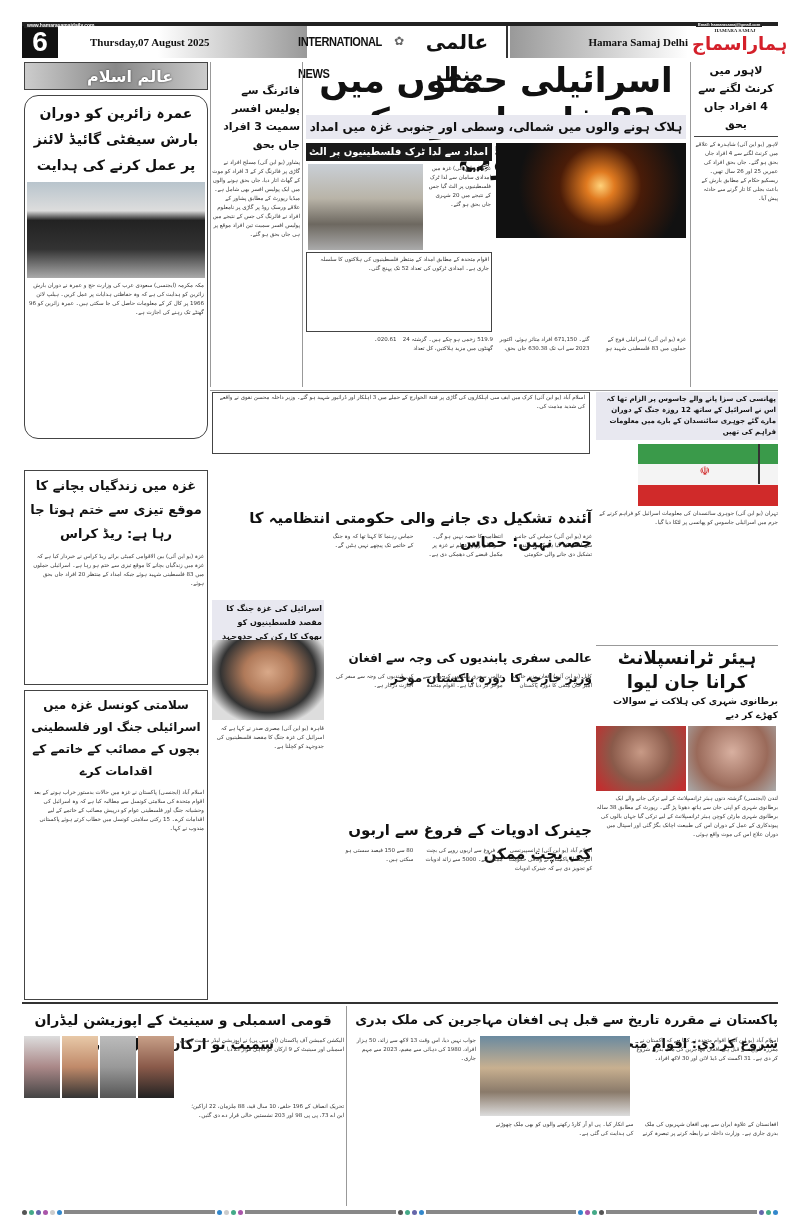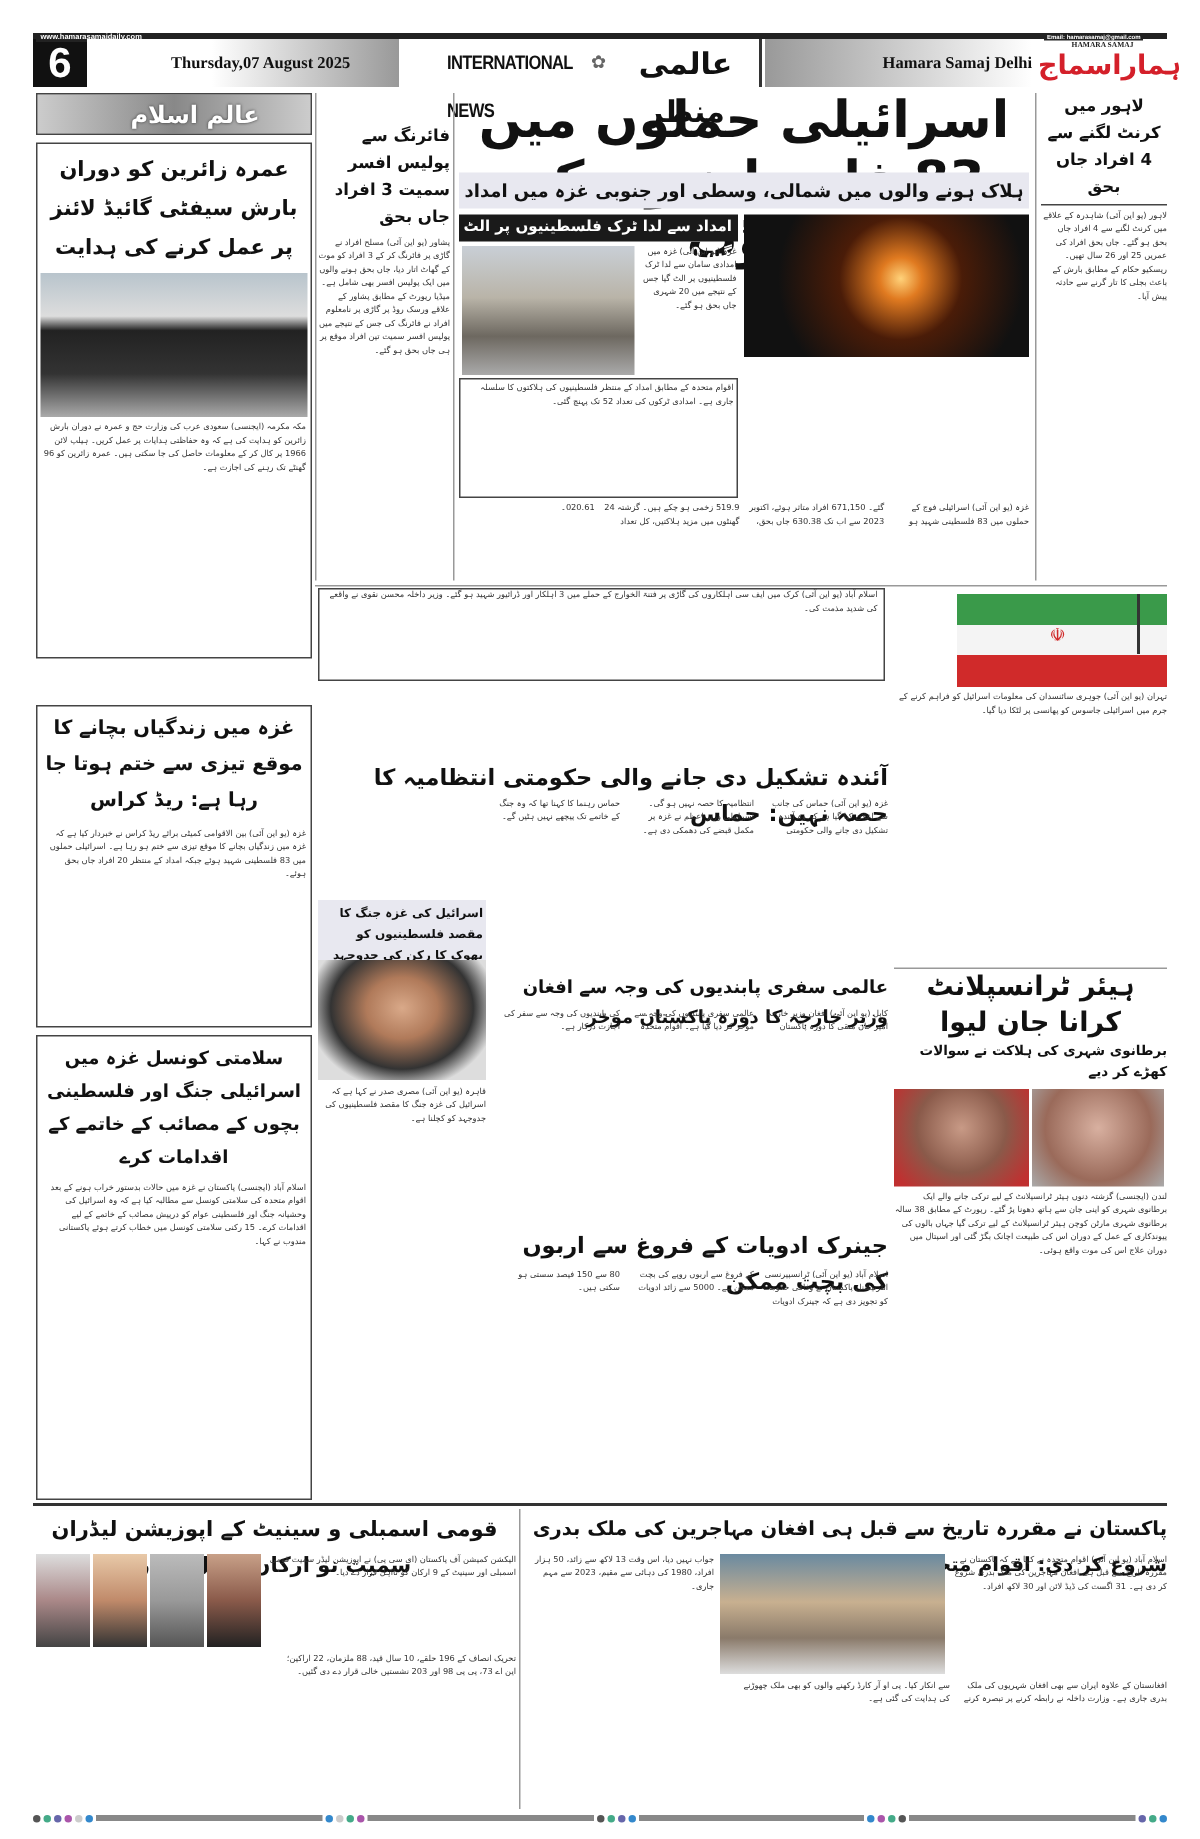--- a/index.html
+++ b/index.html
@@ -2,21 +2,21 @@
 <html><head>
 <meta charset="utf-8">
 <style>
   * { box-sizing: border-box; margin: 0; padding: 0; }
   body { width: 800px; height: 1226px; background: #fff; font-family: "DejaVu Sans", sans-serif; position: relative; overflow: hidden; color: #111; }
   .abs { position: absolute; }
   .rtl { direction: rtl; text-align: right; }
   .hdr-bar { left: 22px; top: 22px; width: 756px; height: 36px; border-top: 4px solid #222; }
   .pg-num { left: 22px; top: 26px; width: 36px; height: 32px; background: #111; color: #fff; font: bold 28px "Liberation Sans", sans-serif; text-align: center; line-height: 32px; }
   .site { left: 24px; top: 22px; font: bold 5px "Liberation Sans", sans-serif; color: #fff; background: #222; padding: 0 3px; }
-  .date-box { left: 58px; top: 26px; width: 208px; height: 32px; background: linear-gradient(90deg,#fff 40%,#999); font: bold 11px "Liberation Serif", serif; line-height: 32px; padding-left: 56px; }
+  .date-box { left: 58px; top: 26px; width: 249px; height: 32px; background: linear-gradient(90deg,#fff 40%,#999); font: bold 11px "Liberation Serif", serif; line-height: 32px; padding-left: 32px; }
   .intl { left: 298px; top: 26px; width: 102px; height: 32px; font: bold 13px "Liberation Sans", sans-serif; line-height: 32px; letter-spacing: -0.5px; transform: scaleX(0.85); transform-origin: left; }
   .gear { left: 394px; top: 34px; font-size: 12px; color: #666; }
   .urdu-title { left: 408px; top: 26px; width: 100px; height: 32px; font: bold 20px "DejaVu Sans", sans-serif; line-height: 32px; text-align: center; border-right: 2px solid #333; }
   .city-box { left: 510px; top: 26px; width: 178px; height: 32px; background: linear-gradient(90deg,#999,#fff); font: bold 11px "Liberation Serif", serif; line-height: 32px; text-align: right; }
   .logo { left: 692px; top: 28px; width: 86px; height: 30px; text-align: center; }
   .logo .en { font: bold 5px "Liberation Serif", serif; color: #222; }
   .logo .ur { font: bold 18px "DejaVu Sans", sans-serif; color: #d4202a; line-height: 22px; }
   .email { left: 696px; top: 22px; font: bold 4px "Liberation Sans", sans-serif; color: #fff; background: #222; padding: 0 2px; }
   .h-big { font-weight: bold; font-family: "DejaVu Sans", sans-serif; }
   .text-block { font-size: 5.5px; line-height: 9px; color: #333; }
@@ -41,21 +41,21 @@
 <div class="abs city-box">Hamara Samaj Delhi</div>
 <div class="abs email">Email: hamarasamaj@gmail.com</div>
 <div class="abs logo">
   <div class="en">HAMARA SAMAJ</div>
   <div class="ur">ہماراسماج</div>
 </div>
 
 <div class="abs frame" style="left:24px;top:62px;width:184px;height:28px;background:linear-gradient(90deg,#ccc,#888,#ccc);">
   <div class="rtl h-big" style="text-align:center;font-size:16px;color:#fff;line-height:28px;text-shadow:0 0 2px #333;padding-left:28px;">عالم اسلام</div>
 </div>
-<div class="abs frame" style="left:24px;top:95px;width:184px;height:344px;">
+<div class="abs frame" style="left:24px;top:95px;width:184px;height:344px;border-radius:14px;">
   <div class="rtl h-big" style="font-size:14px;line-height:26px;text-align:center;padding:4px;">عمرہ زائرین کو دوران بارش سیفٹی گائیڈ لائنز پر عمل کرنے کی ہدایت</div>
   <div class="photo" style="margin:0 2px;height:96px;background:linear-gradient(180deg,#b8c4cc 0%,#ddd 30%,#222 40%,#333 70%,#aaa 100%);"></div>
   <div class="rtl text-block" style="padding:3px;">مکہ مکرمہ (ایجنسی) سعودی عرب کی وزارت حج و عمرہ نے دوران بارش زائرین کو ہدایت کی ہے کہ وہ حفاظتی ہدایات پر عمل کریں۔ ہیلپ لائن <span>1966</span> پر کال کر کے معلومات حاصل کی جا سکتی ہیں۔ عمرہ زائرین کو <span>96</span> گھنٹے تک رہنے کی اجازت ہے۔</div>
 </div>
 <div class="abs frame" style="left:24px;top:470px;width:184px;height:215px;">
   <div class="rtl h-big" style="font-size:13px;line-height:24px;text-align:center;padding:3px;">غزہ میں زندگیاں بچانے کا موقع تیزی سے ختم ہوتا جا رہا ہے: ریڈ کراس</div>
   <div class="rtl text-block" style="padding:3px;">غزہ (یو این آئی) بین الاقوامی کمیٹی برائے ریڈ کراس نے خبردار کیا ہے کہ غزہ میں زندگیاں بچانے کا موقع تیزی سے ختم ہو رہا ہے۔ اسرائیلی حملوں میں <span>83</span> فلسطینی شہید ہوئے جبکہ امداد کے منتظر <span>20</span> افراد جاں بحق ہوئے۔</div>
 </div>
 <div class="abs frame" style="left:24px;top:690px;width:184px;height:310px;">
   <div class="rtl h-big" style="font-size:12px;line-height:22px;text-align:center;padding:3px;">سلامتی کونسل غزہ میں اسرائیلی جنگ اور فلسطینی بچوں کے مصائب کے خاتمے کے اقدامات کرے</div>
@@ -84,20 +84,21 @@
   <div class="rtl text-block" style="margin-top:3px;">لاہور (یو این آئی) شاہدرہ کے علاقے میں کرنٹ لگنے سے 4 افراد جاں بحق ہو گئے۔ جاں بحق افراد کی عمریں <span>25</span> اور <span>26</span> سال تھیں۔ ریسکیو حکام کے مطابق بارش کے باعث بجلی کا تار گرنے سے حادثہ پیش آیا۔</div>
 </div>
 
 <div class="abs hline" style="left:210px;top:390px;width:568px;"></div>
 
 <div class="abs frame" style="left:212px;top:392px;width:378px;height:62px;">
   <div class="rtl text-block" style="padding:0 4px;">اسلام آباد (یو این آئی) کرک میں ایف سی اہلکاروں کی گاڑی پر فتنۃ الخوارج کے حملے میں 3 اہلکار اور ڈرائیور شہید ہو گئے۔ وزیر داخلہ محسن نقوی نے واقعے کی شدید مذمت کی۔</div>
 </div>
 
 <div class="abs" style="left:596px;top:392px;width:182px;height:240px;">
+  <div class="rtl" style="font-size:7px;line-height:11px;background:#e8e8f0;padding:2px;font-weight:bold;">پھانسی کی سزا پانے والے جاسوس پر الزام تھا کہ اس نے اسرائیل کے ساتھ 12 روزہ جنگ کے دوران مارے گئے جوہری سائنسدان کے بارے میں معلومات فراہم کی تھیں</div>
   <div class="photo" style="margin:4px 0 0 42px;height:62px;background:linear-gradient(180deg,#3a9a4a 0%,#3a9a4a 33%,#f4f4f4 33%,#f4f4f4 66%,#d02a2a 66%);position:relative;">
     <span style="position:absolute;left:44%;top:20px;color:#d02a2a;font-size:12px;">☫</span>
     <span style="position:absolute;right:18px;top:0;width:2px;height:40px;background:#333;"></span>
   </div>
   <div class="rtl text-block" style="margin-top:3px;">تہران (یو این آئی) جوہری سائنسدان کی معلومات اسرائیل کو فراہم کرنے کے جرم میں اسرائیلی جاسوس کو پھانسی پر لٹکا دیا گیا۔</div>
 </div>
 
 <div class="abs rtl h-big" style="left:212px;top:506px;width:380px;font-size:15px;line-height:24px;">آئندہ تشکیل دی جانے والی حکومتی انتظامیہ کا حصہ نہیں: حماس</div>
 <div class="abs rtl text-block" style="left:330px;top:532px;width:262px;column-count:3;column-gap:6px;">غزہ (یو این آئی) حماس کی جانب سے اعلان کیا گیا ہے کہ وہ آئندہ تشکیل دی جانے والی حکومتی انتظامیہ کا حصہ نہیں ہو گی۔ اسرائیلی وزیر اعظم نے غزہ پر مکمل قبضے کی دھمکی دی ہے۔ حماس رہنما کا کہنا تھا کہ وہ جنگ کے خاتمے تک پیچھے نہیں ہٹیں گے۔</div>
 <div class="abs rtl h-big" style="left:212px;top:600px;width:112px;font-size:8px;line-height:14px;background:#e8e8f0;padding:2px;">اسرائیل کی غزہ جنگ کا مقصد فلسطینیوں کو بھوک کا رکن کی جدوجہد کو کچلنا ہے: مصری صدر</div>

